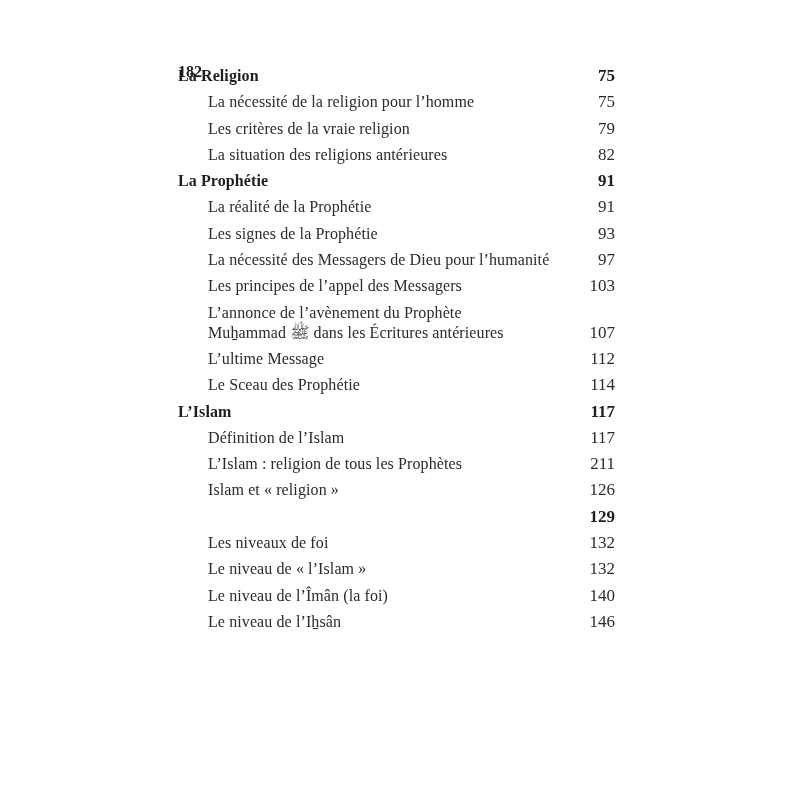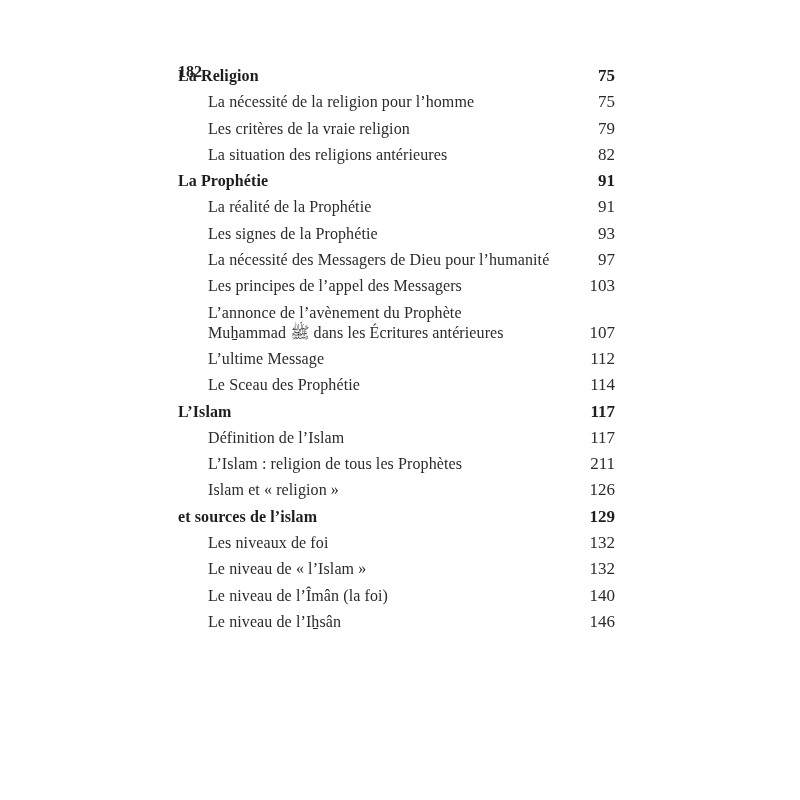--- a/index.html
+++ b/index.html
@@ -168,21 +168,20 @@
     <div class="num">211</div>
   </div>
       <div class="row level-1">
     <div class="label">
           <span class="line">Islam et « religion »</span>
         </div>
     <div class="num">126</div>
   </div>
       <div class="row level-0 bold">
     <div class="label">
-          <span class="line">et sources de l’islam</span>
         </div>
     <div class="num">129</div>
   </div>
       <div class="row level-1">
     <div class="label">
           <span class="line">Les niveaux de foi</span>
         </div>
     <div class="num">132</div>
   </div>
       <div class="row level-1">

